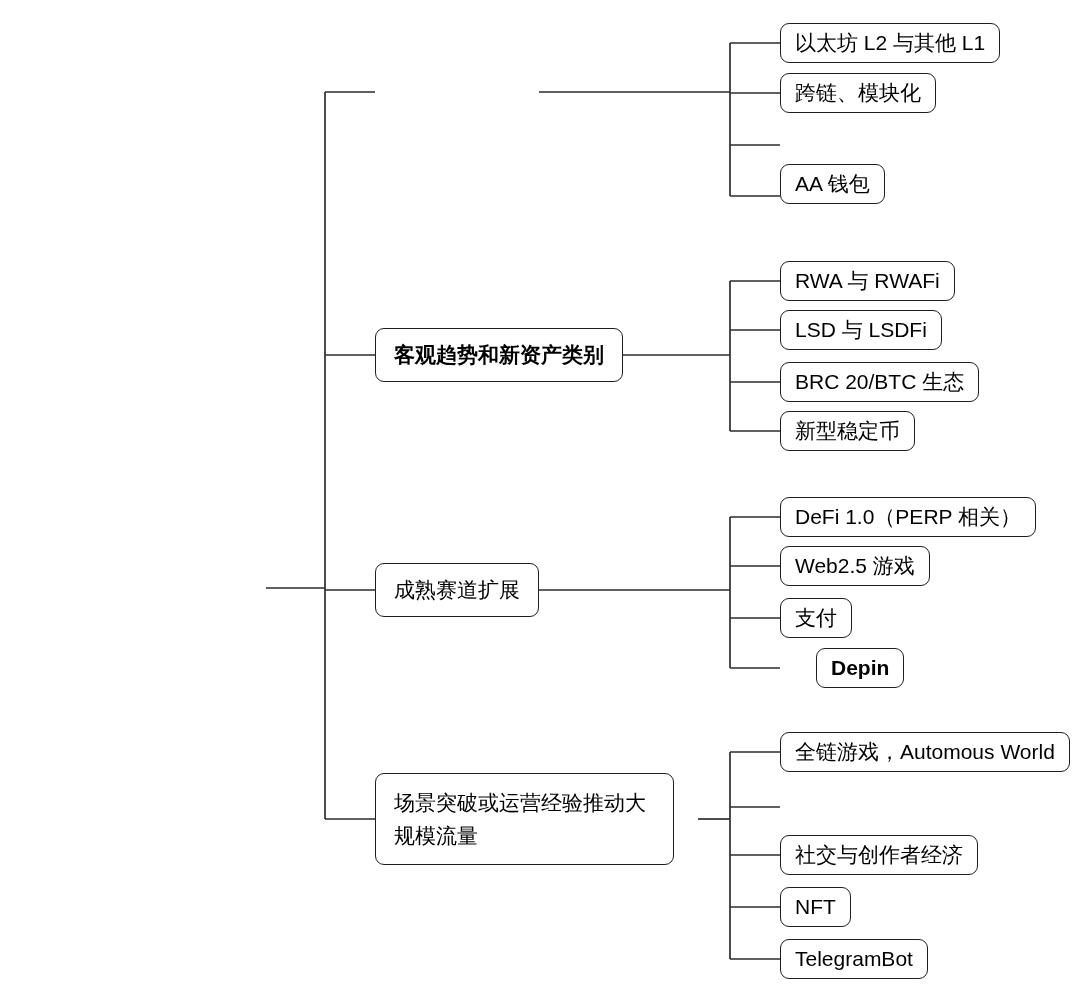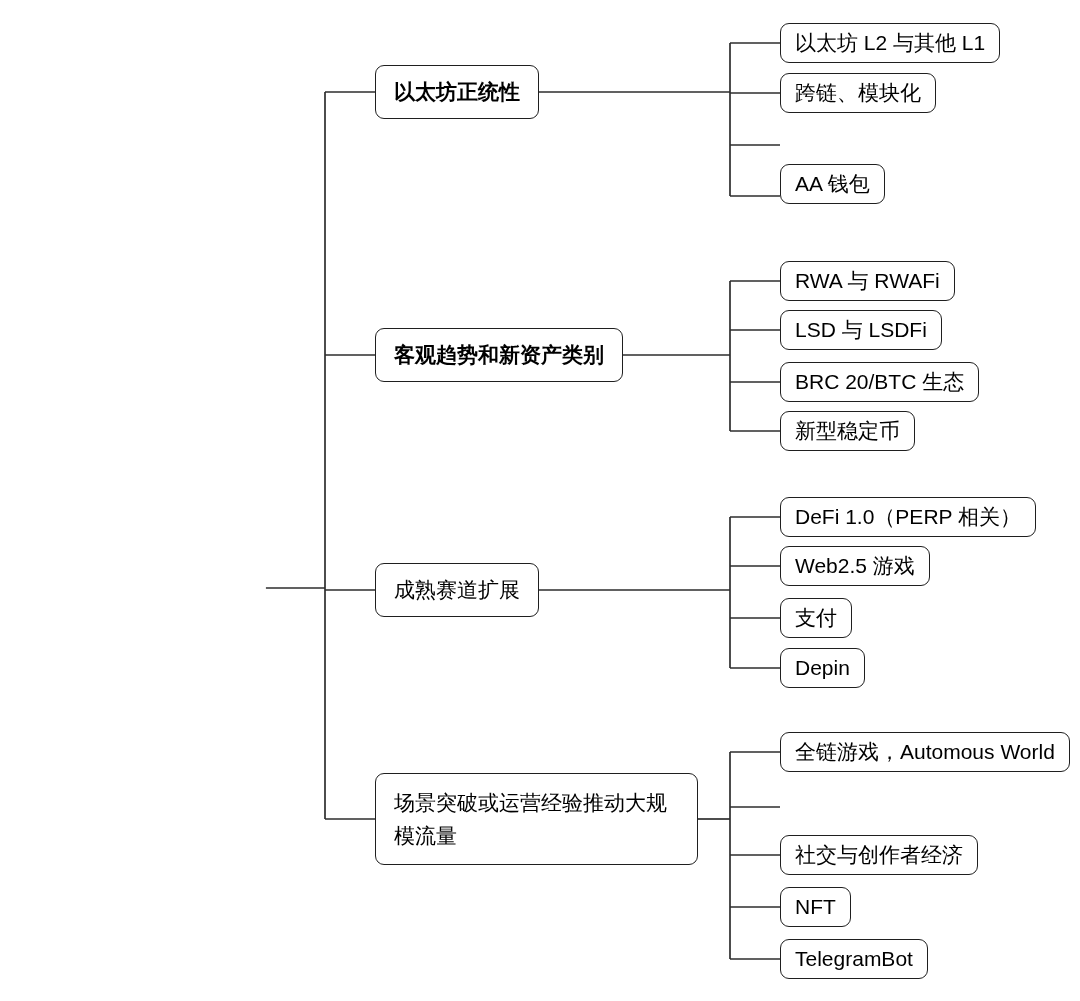--- a/index.html
+++ b/index.html
@@ -38,33 +38,33 @@
   .branch{padding:12px 18px;}
   .leaf{padding:5px 14px;}
   .bold{font-weight:bold;}
   .wrap{white-space:normal;line-height:33px;}
 
   
   .n-root{left:7px;top:588px;}
   .n-b1{left:375px;top:92px;}
   .n-b2{left:375px;top:355px;}
   .n-b3{left:375px;top:590px;}
-  .n-b4{left:375px;top:819px;width:323px;}
+  .n-b4{left:375px;top:819px;width:299px;}
   .n-c11{left:780px;top:43px;}
   .n-c12{left:780px;top:93px;}
   .n-c13{left:780px;top:145px;}
   .n-c14{left:780px;top:184px;}
   .n-c21{left:780px;top:281px;}
   .n-c22{left:780px;top:330px;}
   .n-c23{left:780px;top:382px;}
   .n-c24{left:780px;top:431px;}
   .n-c31{left:780px;top:517px;}
   .n-c32{left:780px;top:566px;}
   .n-c33{left:780px;top:618px;}
-  .n-c34{left:780px;top:668px;}
+  .n-c34{left:816px;top:668px;font-weight:bold;}
   .n-c41{left:780px;top:752px;}
   .n-c42{left:780px;top:807px;}
   .n-c43{left:780px;top:855px;}
   .n-c44{left:780px;top:907px;}
   .n-c45{left:780px;top:959px;}
 </style>
 </head>
 <body>
 
 <div class="canvas" id="canvas">
@@ -96,21 +96,20 @@
       <line x1="698" y1="819" x2="730" y2="819" stroke="#2d2d2d" stroke-width="1.7"></line>
       <line x1="730" y1="752" x2="730" y2="959" stroke="#2d2d2d" stroke-width="1.7"></line>
       <line x1="730" y1="752" x2="780" y2="752" stroke="#2d2d2d" stroke-width="1.7"></line>
       <line x1="730" y1="807" x2="780" y2="807" stroke="#2d2d2d" stroke-width="1.7"></line>
       <line x1="730" y1="855" x2="780" y2="855" stroke="#2d2d2d" stroke-width="1.7"></line>
       <line x1="730" y1="907" x2="780" y2="907" stroke="#2d2d2d" stroke-width="1.7"></line>
       <line x1="730" y1="959" x2="780" y2="959" stroke="#2d2d2d" stroke-width="1.7"></line>
     </svg>
 
 
-  <div class="node branch bold n-b1">以太坊正统性</div>
   <div class="node branch bold n-b2">客观趋势和新资产类别</div>
   <div class="node branch n-b3">成熟赛道扩展</div>
   <div class="node branch wrap n-b4">场景突破或运营经验推动大规模流量</div>
 
   <div class="node leaf n-c11">以太坊 L2 与其他 L1</div>
   <div class="node leaf n-c12">跨链、模块化</div>
   <div class="node leaf n-c14">AA 钱包</div>
 
   <div class="node leaf n-c21">RWA 与 RWAFi</div>
   <div class="node leaf n-c22">LSD 与 LSDFi</div>

